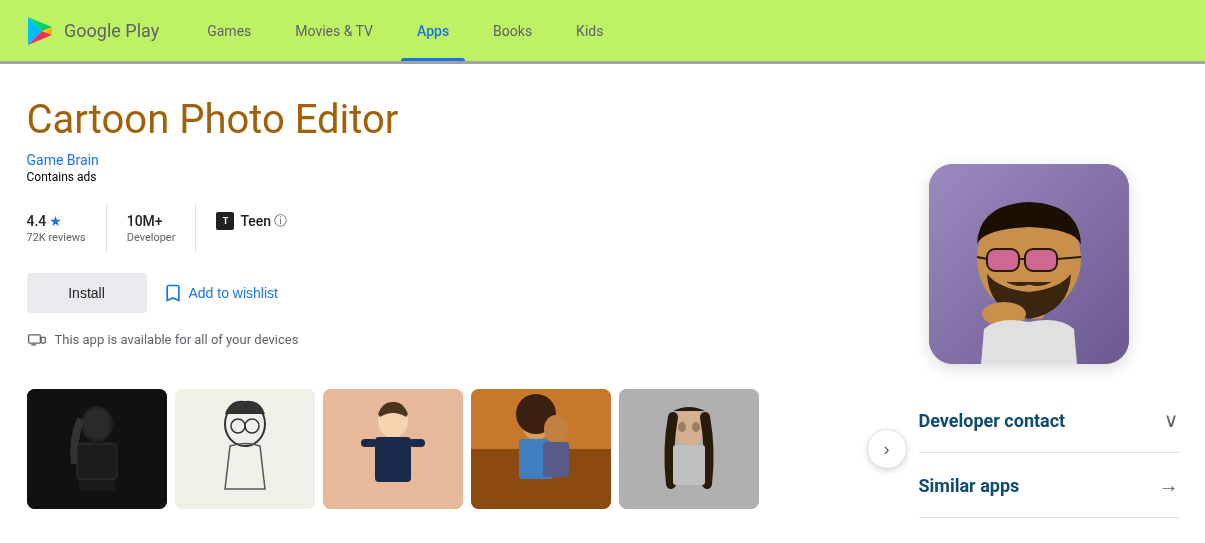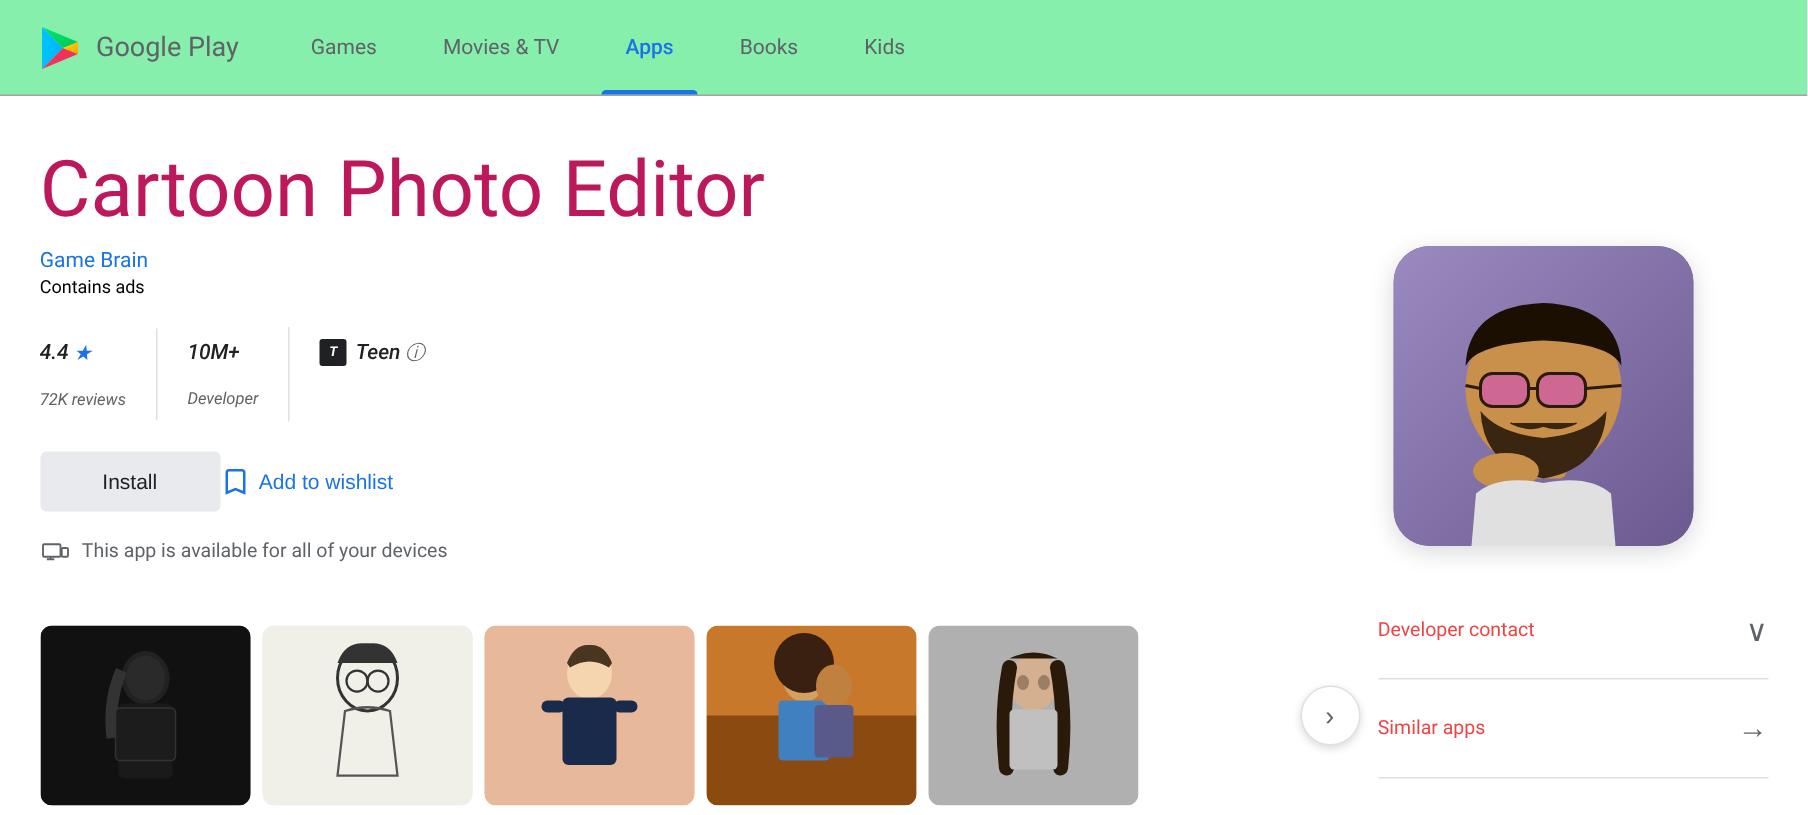--- a/index.html
+++ b/index.html
@@ -4,24 +4,24 @@
   <style>
     * { margin: 0; padding: 0; box-sizing: border-box; }
     body { font-family: 'Google Sans', Roboto, Arial, sans-serif; background: #fff; color: #202124; font-size: 14px; }
 
     
     #header {
       display: flex;
       align-items: center;
       padding: 0 24px;
       height: 64px;
-      border-bottom: 1px solid #a3a3a3;
+      border-bottom: 3px solid #a3a3a3;
       position: sticky;
       top: 0;
-      background: #86efac;
+      background: #bef264;
       z-index: 10;
     }
     #logo-area {
       display: flex;
       align-items: center;
       gap: 8px;
       margin-right: 32px;
       cursor: pointer;
     }
     #logo-text {
@@ -75,23 +75,23 @@
     #app-icon-area {
       flex-shrink: 0;
       width: 220px;
       display: flex;
       align-items: flex-start;
       justify-content: center;
       padding-top: 8px;
     }
 
     #app-title {
-      font-size: 52px;
+      font-size: 40px;
       font-weight: 400;
-      color: #be185d;
+      color: #a16207;
       margin-bottom: 8px;
       line-height: 1.2;
     }
     #dev-name {
       color: #1a73e8;
       font-size: 14px;
       cursor: pointer;
       text-decoration: none;
     }
     #contains-ads {
@@ -105,55 +105,55 @@
       align-items: center;
       gap: 0;
       margin: 20px 0;
     }
     .stat-block {
       display: flex;
       flex-direction: column;
       align-items: flex-start;
       padding: 8px 20px;
       border-left: 1px solid #e0e0e0;
-      font-style: italic;
     }
     .stat-block:first-child { border-left: none; padding-left: 0; }
     .stat-value {
       font-size: 14px;
       font-weight: 500;
       color: #202124;
       display: flex;
       align-items: center;
       gap: 3px;
     }
     .stat-label {
       font-size: 11px;
       color: #5f6368;
-      margin-top: 16px;
+      margin-top: 2px;
     }
     .star-icon { color: #1a73e8; font-size: 14px; }
     .content-rating-icon {
       display: inline-block;
       width: 18px;
       height: 18px;
       background: #202124;
       color: #fff;
       font-size: 9px;
       font-weight: 700;
       border-radius: 2px;
       display: inline-flex;
       align-items: center;
       justify-content: center;
       margin-right: 3px;
     }
 
     #actions-row {
       display: flex;
       align-items: center;
+      gap: 16px;
       margin-bottom: 16px;
     }
     #install-btn {
       background: #e8eaed;
       color: #202124;
       border: none;
       border-radius: 4px;
       padding: 0 32px;
       height: 40px;
       font-size: 14px;
@@ -248,23 +248,23 @@
     }
     .right-section {
       padding: 20px 0;
       border-bottom: 1px solid #e0e0e0;
       display: flex;
       align-items: center;
       justify-content: space-between;
       cursor: pointer;
     }
     .right-section-label {
-      font-size: 13px;
-      font-weight: 400;
-      color: #ef4444;
+      font-size: 18px;
+      font-weight: 700;
+      color: #0c4a6e;
     }
     .expand-icon {
       font-size: 20px;
       color: #5f6368;
     }
 
     
     #app-icon-img {
       width: 200px;
       height: 200px;

